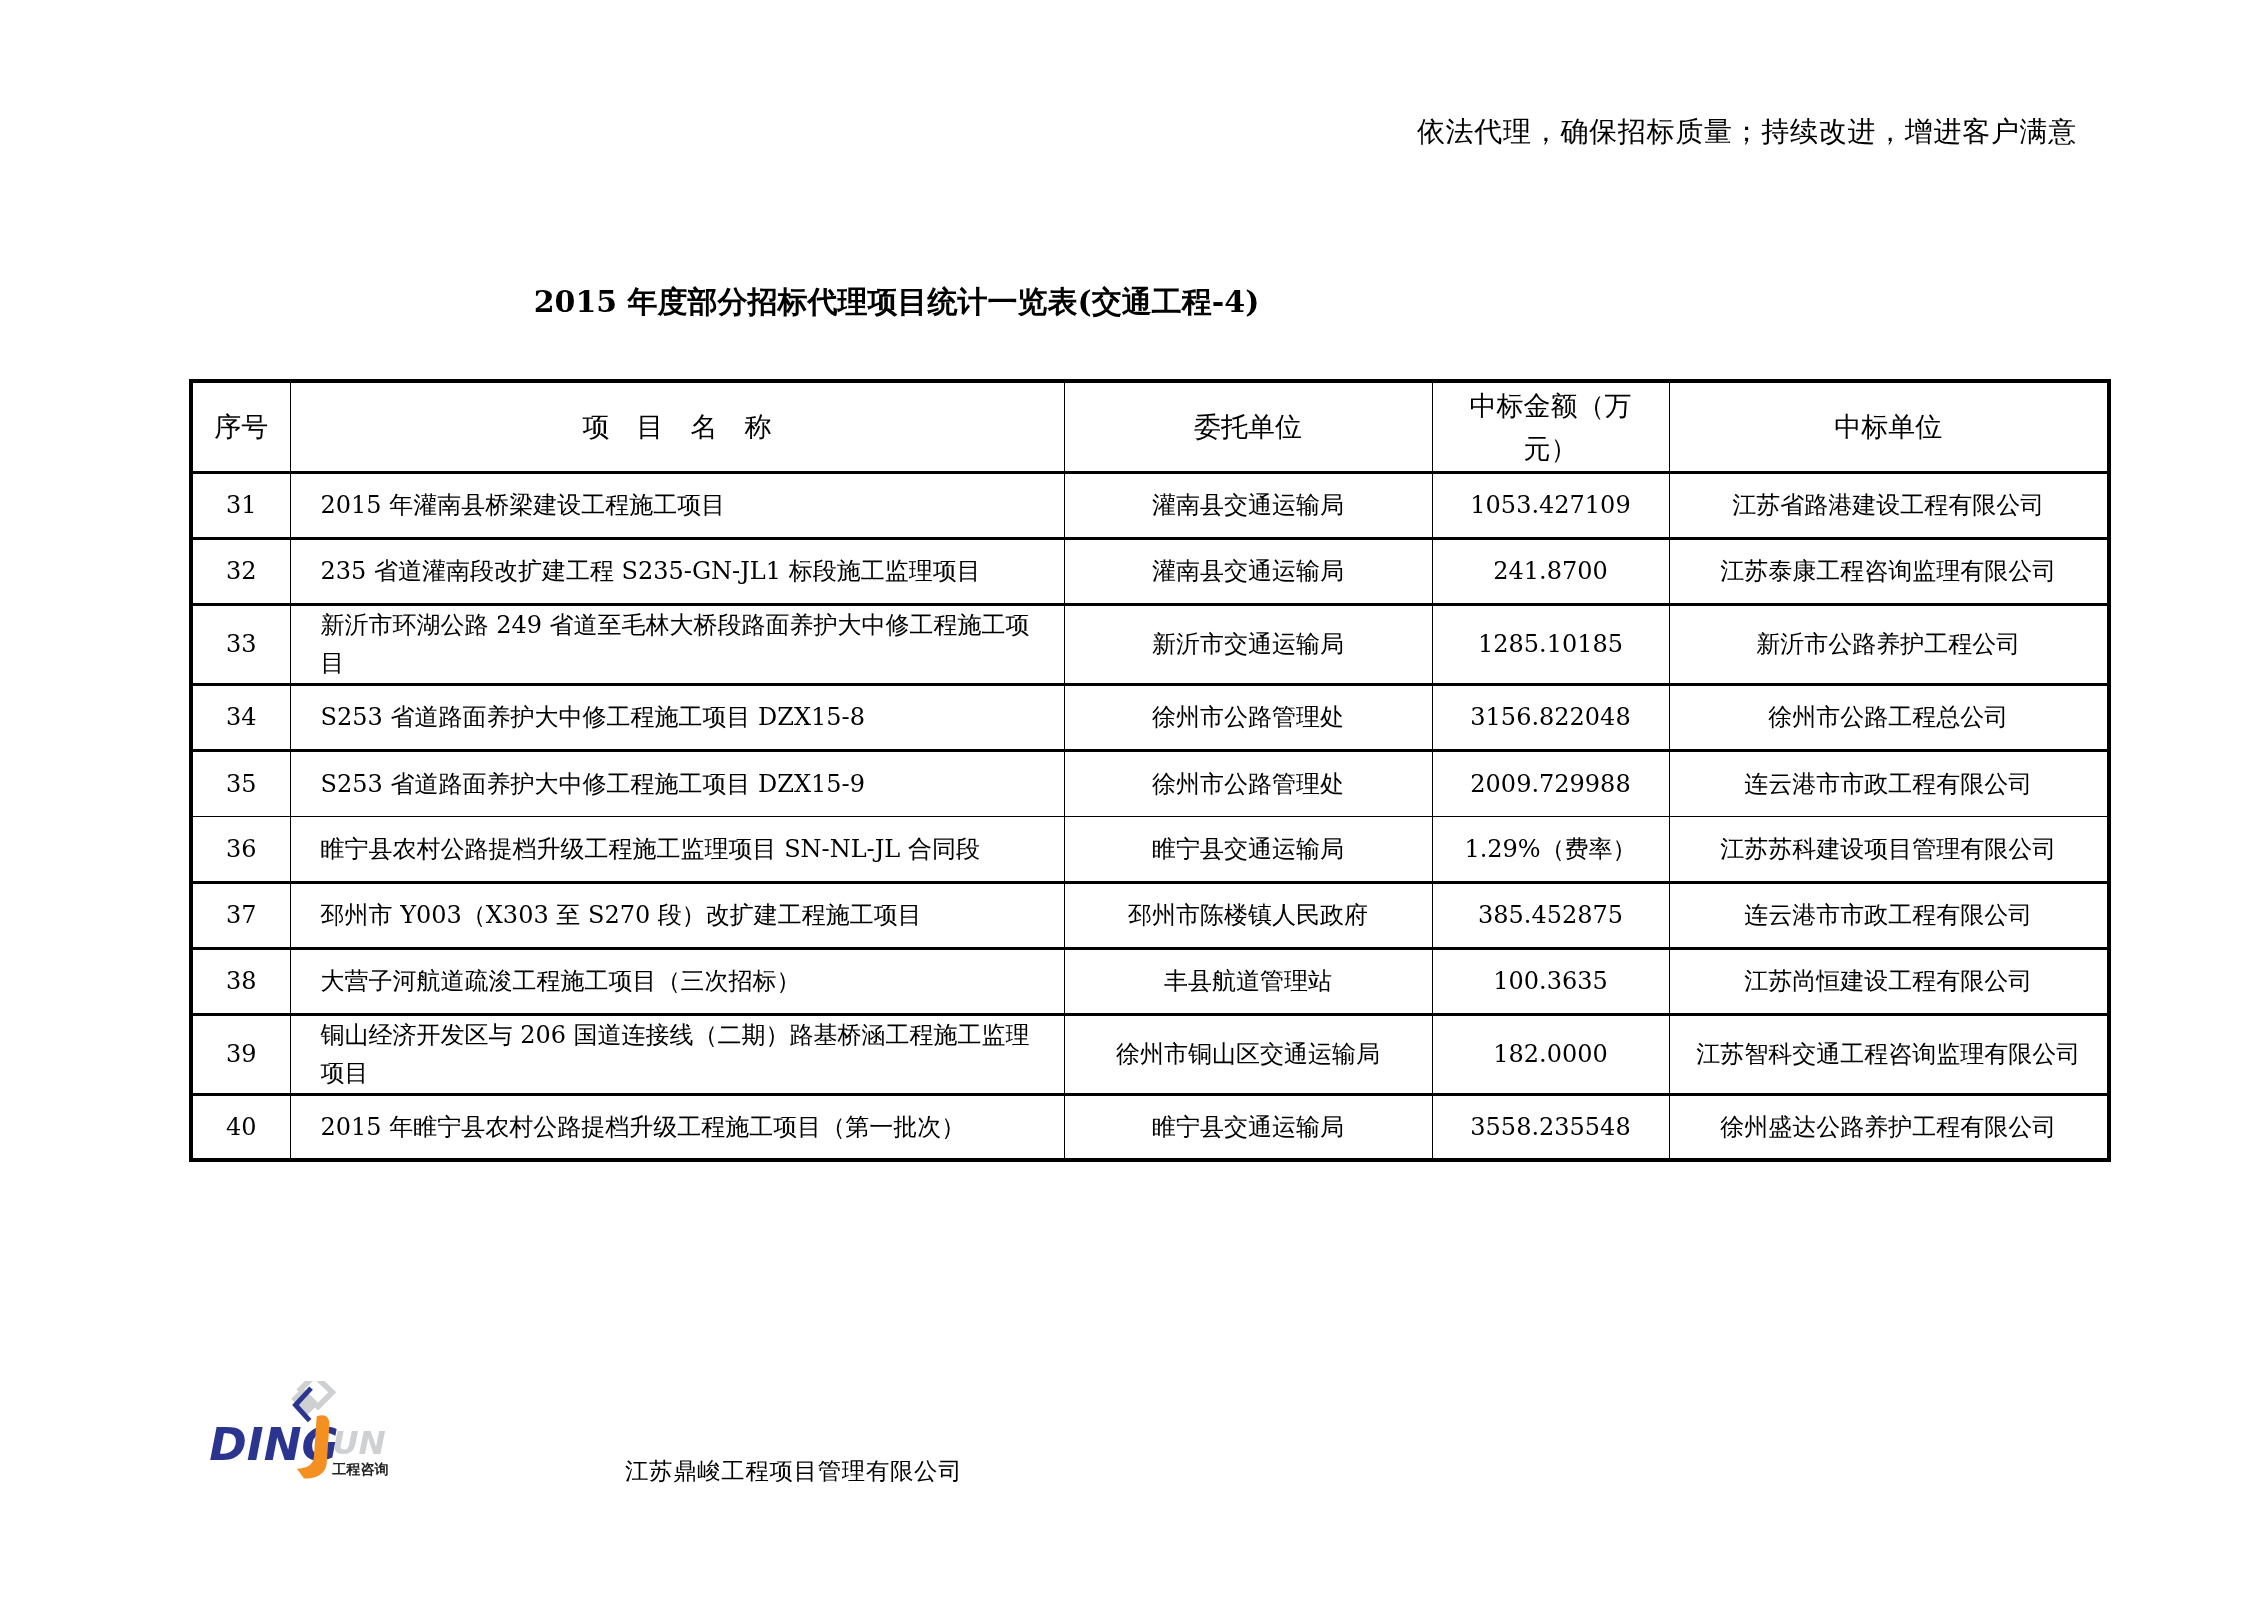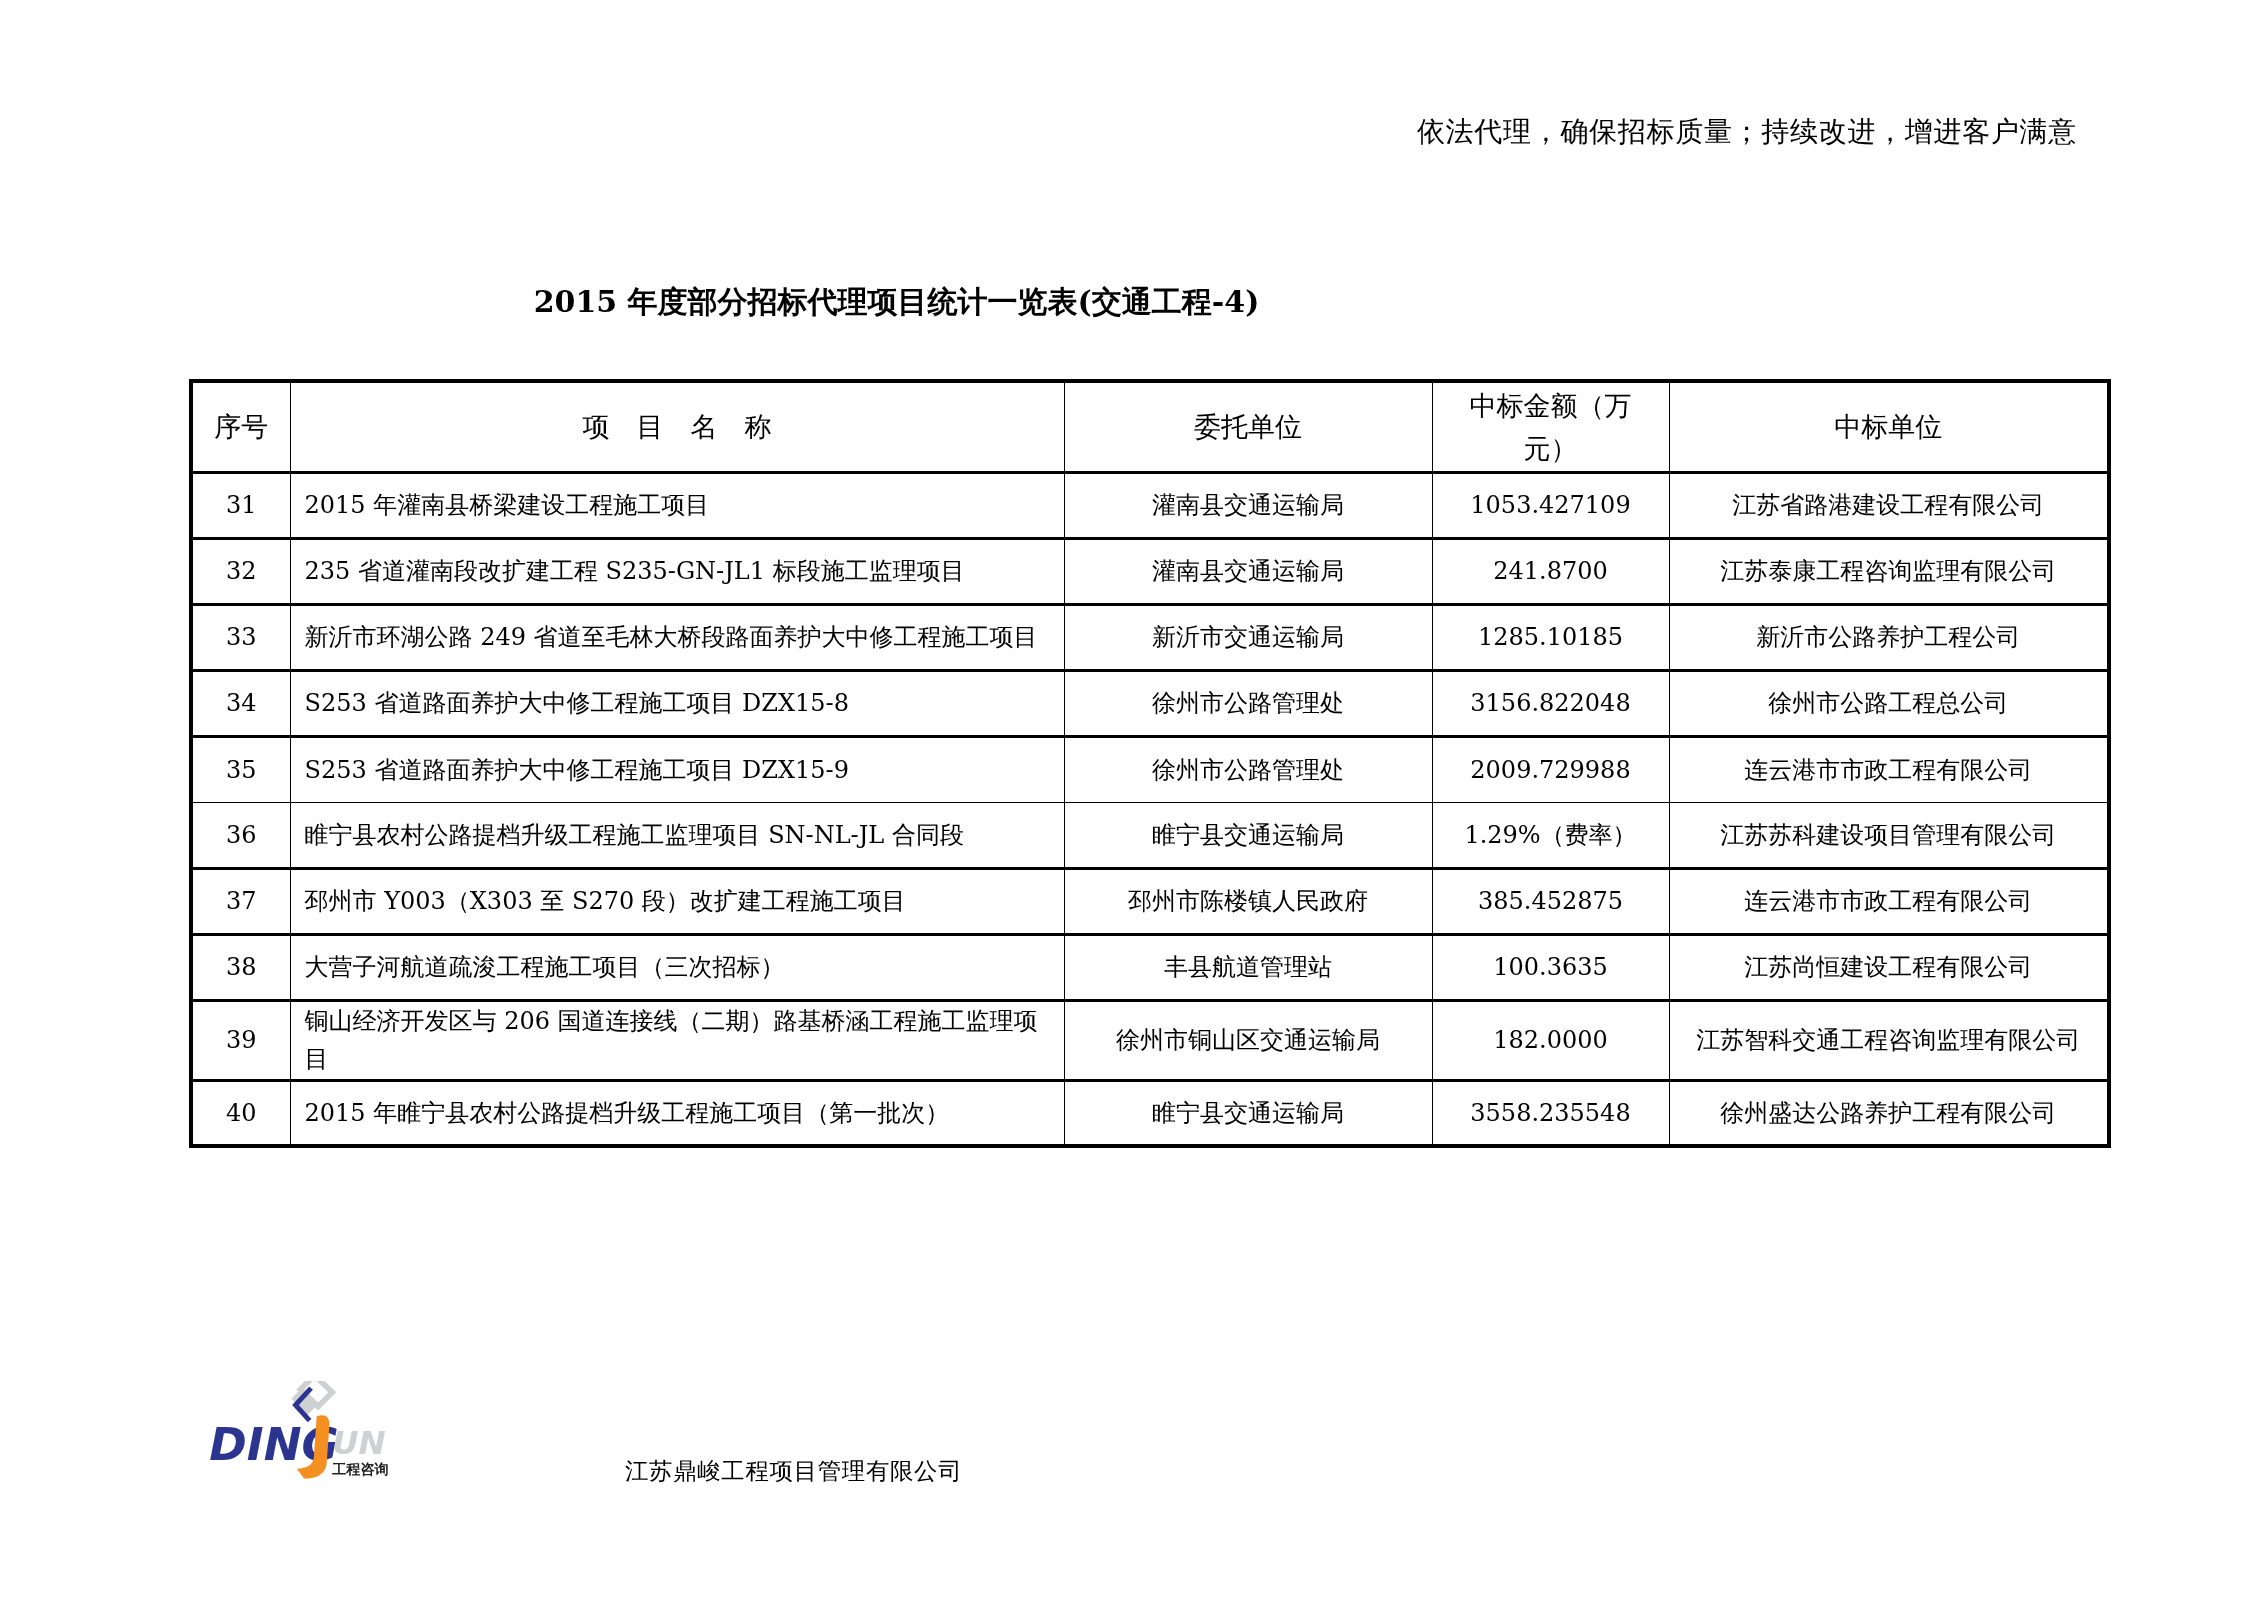--- a/index.html
+++ b/index.html
@@ -25,21 +25,21 @@
     border: 1.4px solid #000; text-align: center; vertical-align: middle;
     font-size: 24px; padding: 0 14px; line-height: 1.6;
   }
   table.proj th {
     height: 88px; font-family: "DejaVu Sans", "Liberation Sans", sans-serif;
     font-weight: normal; font-size: 27px;
   }
   table.proj thead tr { border-bottom: 3.5px solid #000; }
   table.proj tbody tr { height: 66px; }
   table.proj tbody tr.thick { border-bottom: 3.5px solid #000; }
-  table.proj td.name { text-align: left; padding-left: 14px; }
+  table.proj td.name { text-align: left; padding-left: 30px; }
   .logo {
     position: absolute; left: 205px; top: 1381px; width: 205px; height: 106px;
   }
   .footer-company {
     position: absolute; left: 625px; top: 1455px;
     font-size: 23.4px; letter-spacing: 0.7px;
   }
 </style>
 </head>
 <body>

